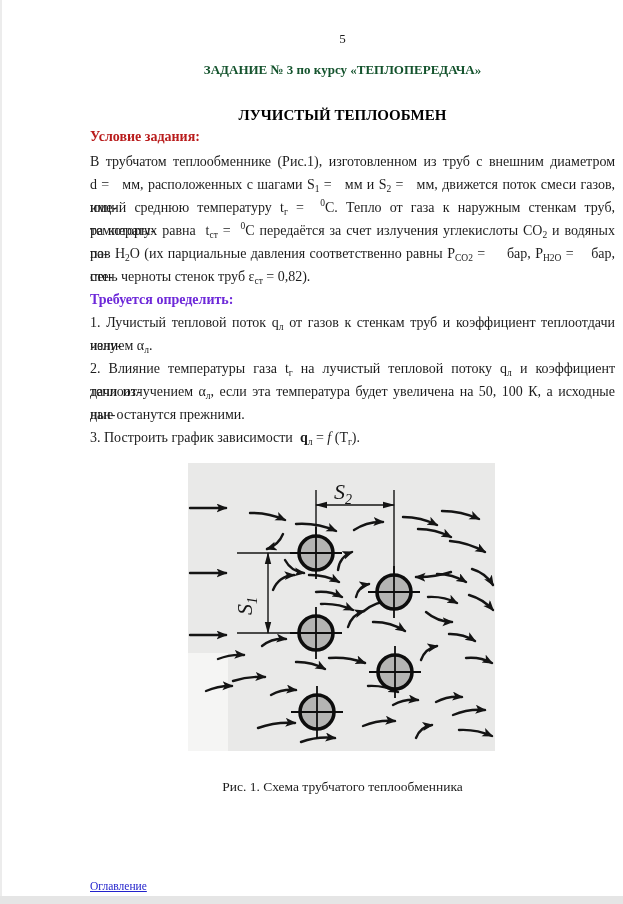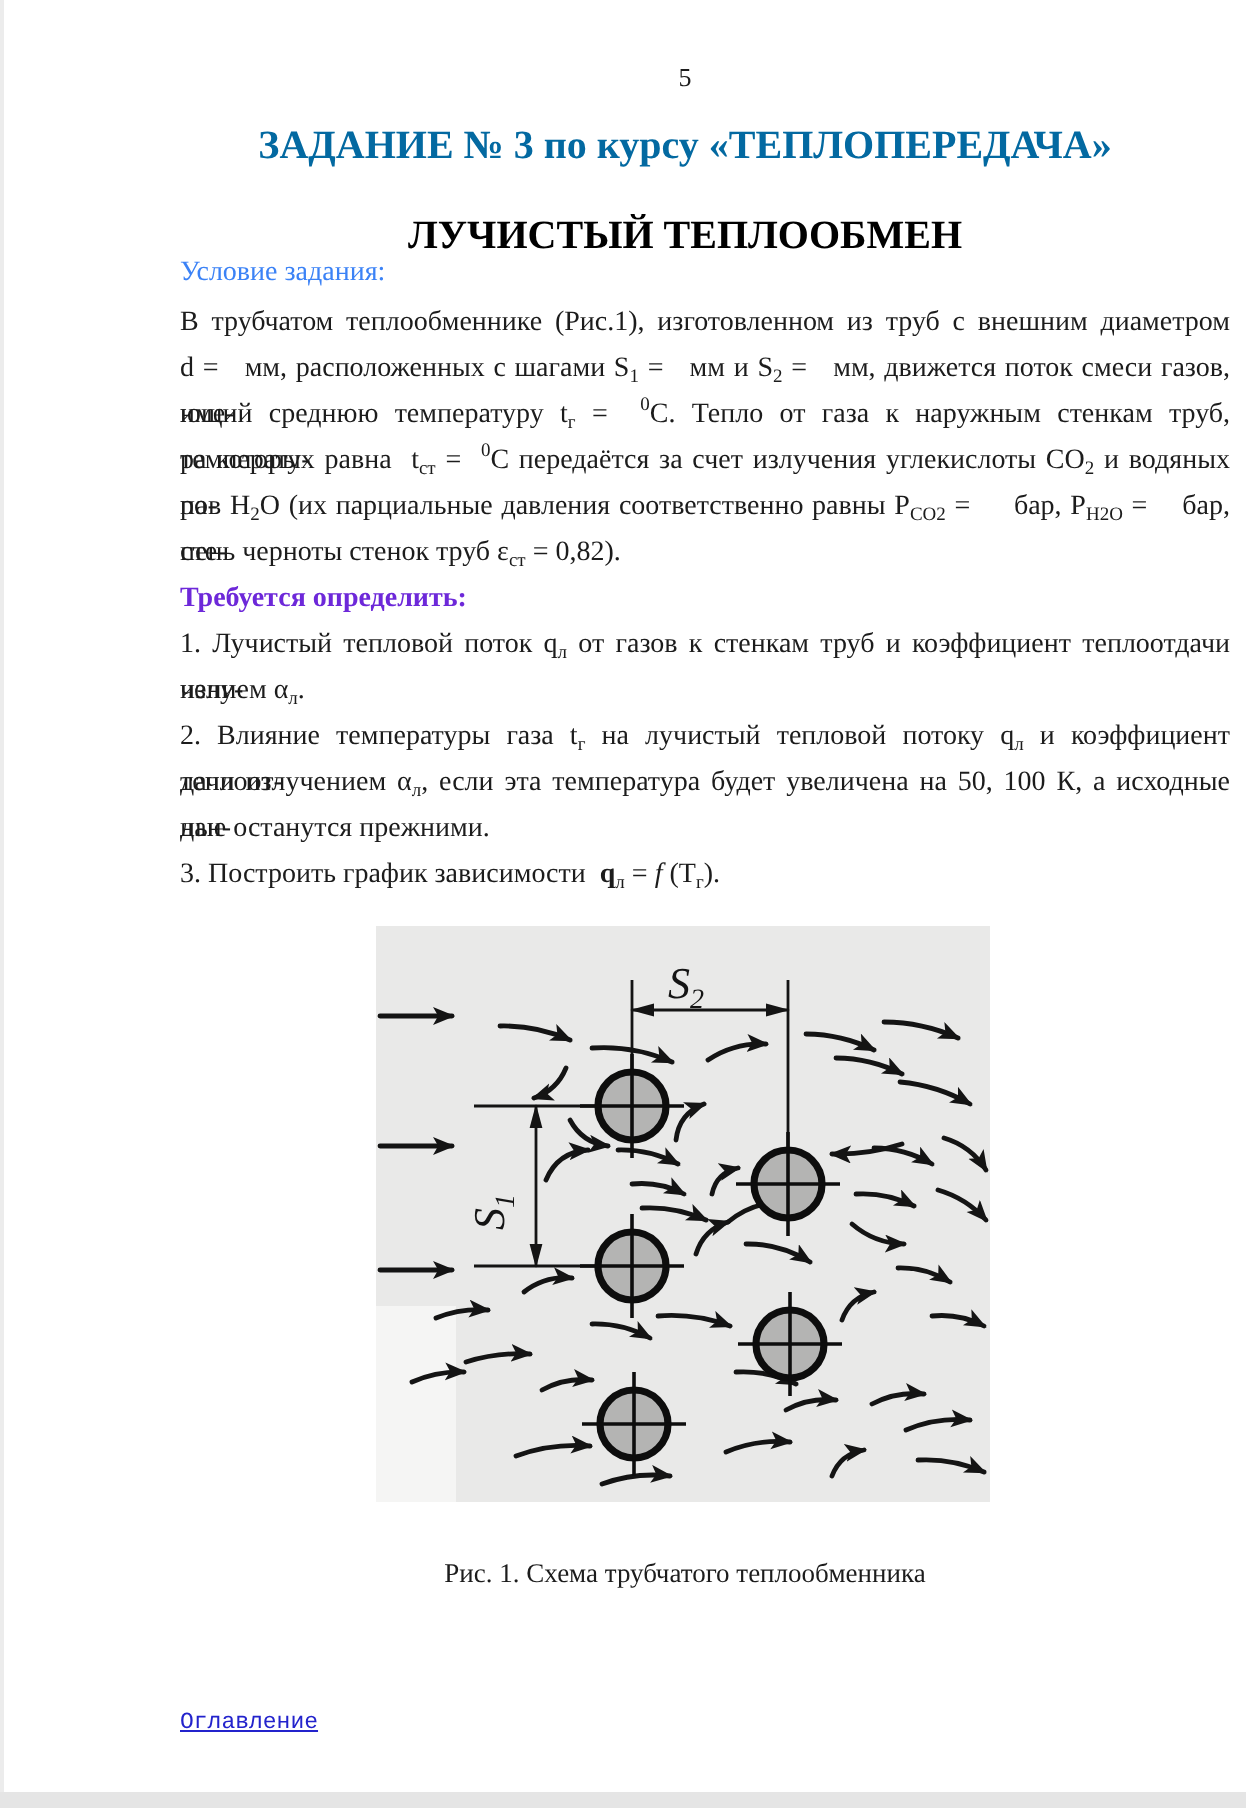--- a/index.html
+++ b/index.html
@@ -2,33 +2,33 @@
 <html><head>
 <meta charset="utf-8">
 <style>
   html,body{margin:0;padding:0;background:#ffffff;}
   .page{position:relative;width:623px;height:904px;background:#ffffff;overflow:hidden;
         font-family:"Liberation Serif","DejaVu Serif",serif;color:#1c1c1c;}
   .edge-left{position:absolute;left:0;top:0;width:2px;height:100%;background:#ececec;}
   .edge-bottom{position:absolute;left:0;bottom:0;width:100%;height:8px;background:#e5e5e5;}
   .centercol{position:absolute;left:90px;width:505px;text-align:center;}
   .pagenum{top:31px;font-size:13px;}
-  .doc-title{top:62px;font-size:20px;font-weight:bold;color:#0369a1;}
-  .doc-section{top:107px;font-size:20px;font-weight:bold;color:#000;}
-  .label-abs{position:absolute;left:90px;top:129px;font-size:14px;font-weight:normal;color:#3b82f6;}
+  .doc-title{top:62px;font-size:13px;font-weight:bold;color:#14532d;}
+  .doc-section{top:107px;font-size:15px;font-weight:bold;color:#000;}
+  .label-abs{position:absolute;left:90px;top:129px;font-size:14px;font-weight:bold;color:#b91c1c;}
   .textflow{position:absolute;left:90px;top:150px;width:525px;}
   .ln{height:23px;line-height:23px;font-size:14px;white-space:nowrap;}
   .ln.j{text-align:justify;text-align-last:justify;white-space:normal;}
   .ln.bold{font-weight:bold;color:#6d28d9;}
   .ln sub{font-size:9.5px;vertical-align:-3px;line-height:0;}
   .ln sup{font-size:9.5px;vertical-align:6px;line-height:0;}
   .figure-wrap{position:absolute;left:188px;top:463px;width:367px;height:288px;}
   .fig-caption{top:763px;font-size:13.5px;color:#1c1c1c;margin-top:16px;}
-  .footer-link{position:absolute;left:90px;top:855px;font-size:11.5px;color:#2323cc;
-               text-decoration:underline;cursor:pointer;font-family:Liberation Mono, monospace;}
+  .footer-link{position:absolute;left:90px;top:880px;font-size:11.5px;color:#2323cc;
+               text-decoration:underline;cursor:pointer;}
   .footer-authors{position:absolute;left:90px;top:851px;font-size:11.5px;color:#1c1c1c;}
 </style>
 </head>
 <body>
 
 <div class="page">
   <div class="edge-left"></div>
 
   <div class="centercol pagenum">5</div>
   <div class="centercol doc-title">ЗАДАНИЕ № 3 по курсу «ТЕПЛОПЕРЕДАЧА»</div>

